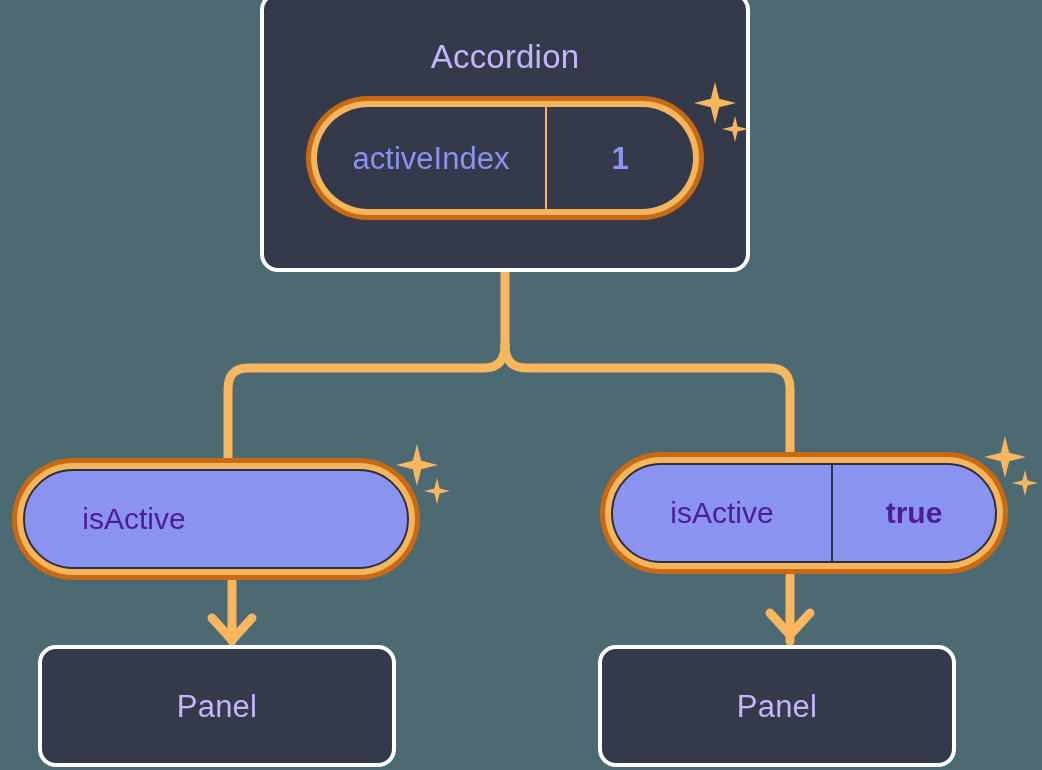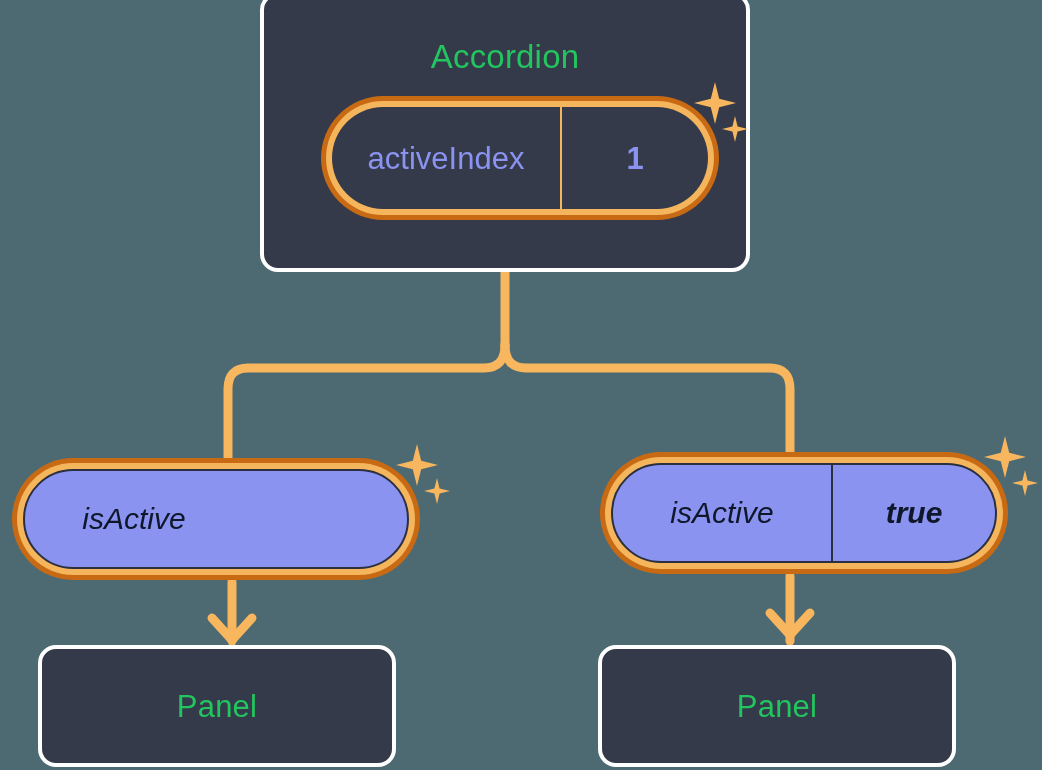--- a/index.html
+++ b/index.html
@@ -35,21 +35,21 @@
     position: absolute;
     box-sizing: border-box;
     background: #343a4a;
     border: 4px solid #ffffff;
     border-radius: 18px;
     display: flex;
     flex-direction: column;
     align-items: center;
   }
   .card-title {
-    color: #22c55e;
+    color: #c4b5fd;
     font-size: 33px;
     font-weight: 400;
     letter-spacing: 0.2px;
     line-height: 1;
     white-space: nowrap;
   }
 
   #card-accordion {
     left: 260px;
     top: -8px;
@@ -113,30 +113,29 @@
     font-weight: 700;
   }
 
   
   .pill-purple .pill-core {
     background: #8b93f0;
     border: 2px solid #2b3040;
   }
   .pill-purple .pill-key,
   .pill-purple .pill-val {
-    color: #0f172a;
-    font-style: italic;
+    color: #4c1d95;
   }
   .pill-purple .pill-val {
     border-left: 2px solid #2b3040;
     font-weight: 700;
   }
 
   #pill-active-index {
-    left: 321px;
+    left: 306px;
     top: 96px;
     width: 398px;
     height: 124px;
   }
   #pill-active-index .pill-key { width: 228px; font-size: 31px; }
   #pill-active-index .pill-val { flex: 1;      font-size: 31px; }
 
   .pill-leaf { width: 408px; height: 122px; }
   #pill-is-active-false { left: 12px;  top: 458px; }
   #pill-is-active-true  { left: 600px; top: 452px; }

